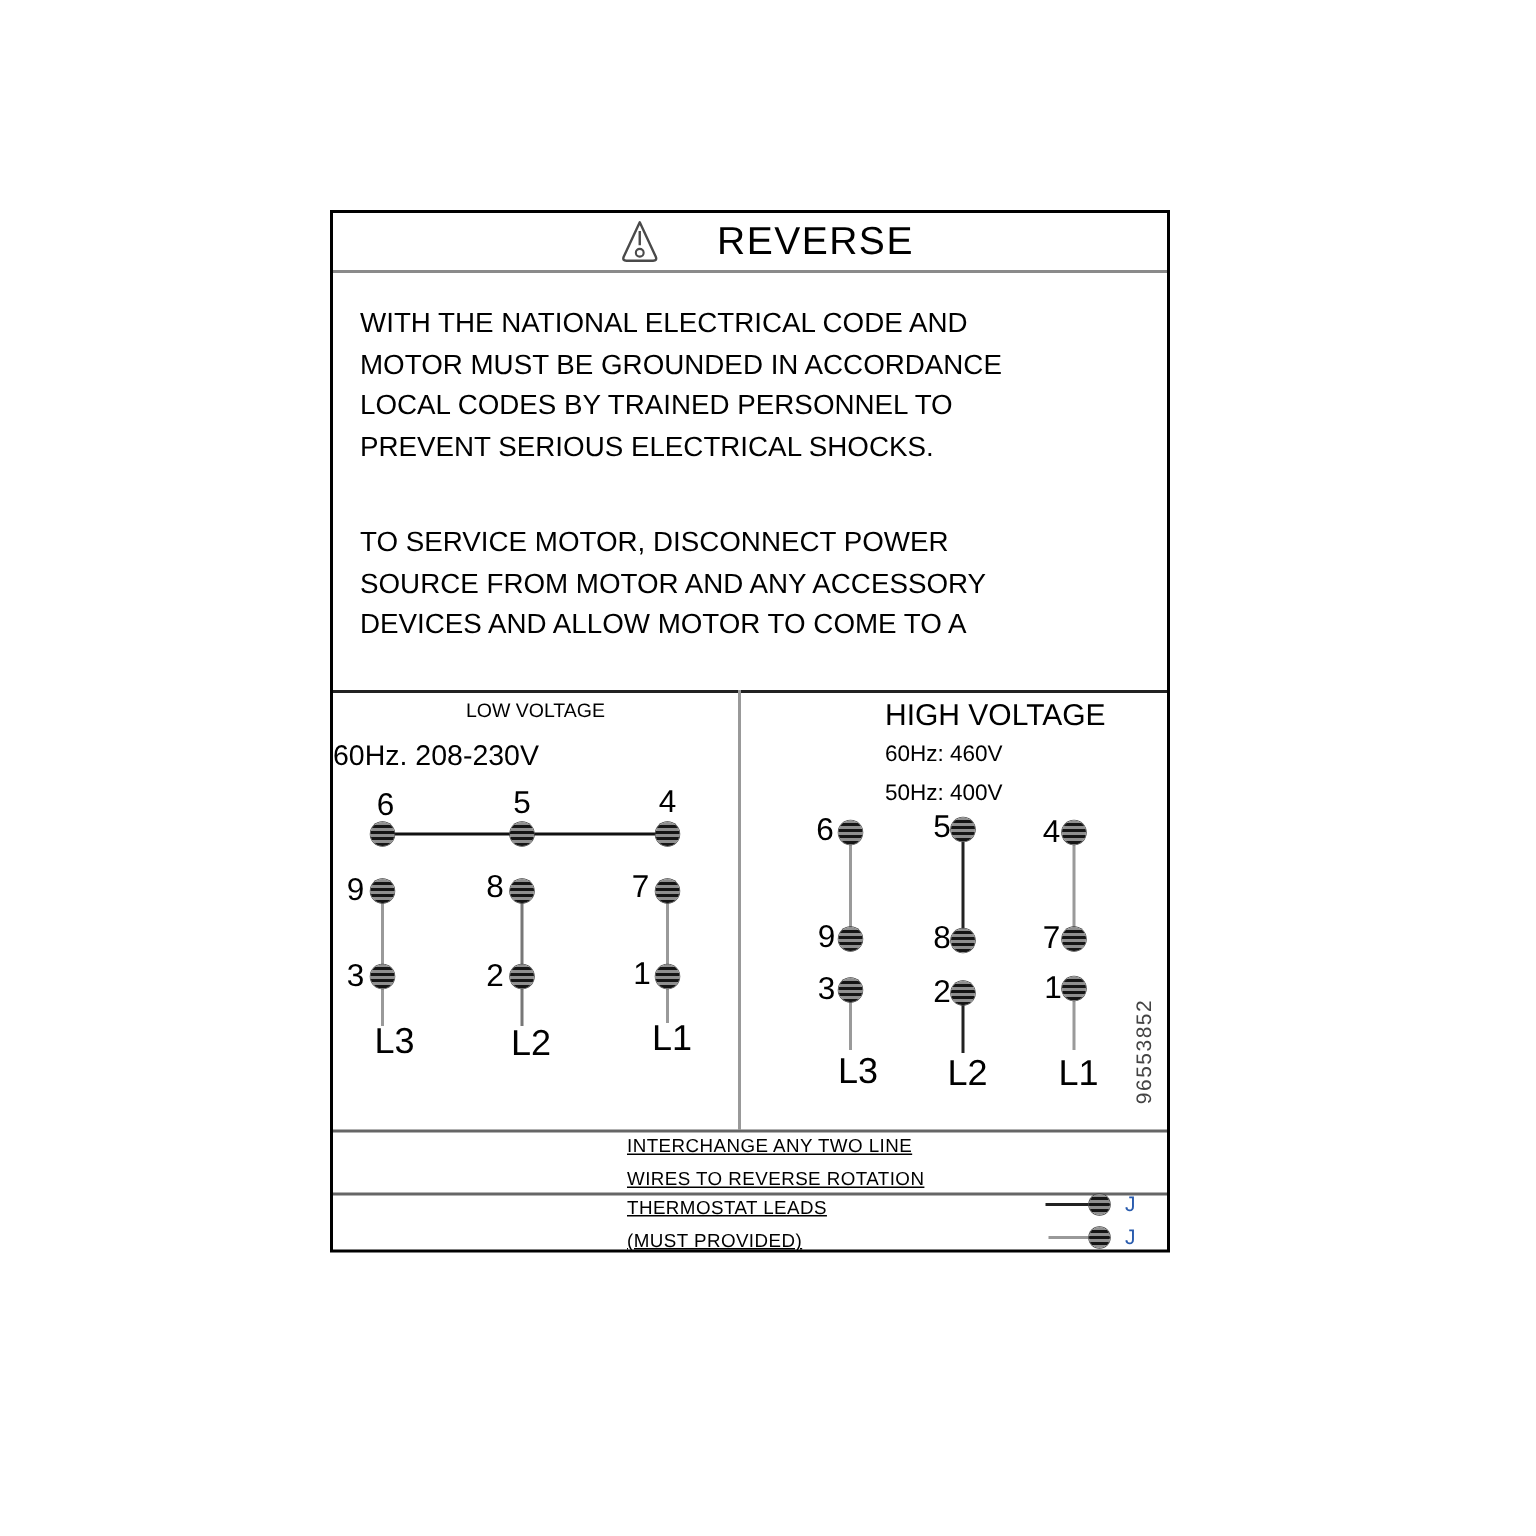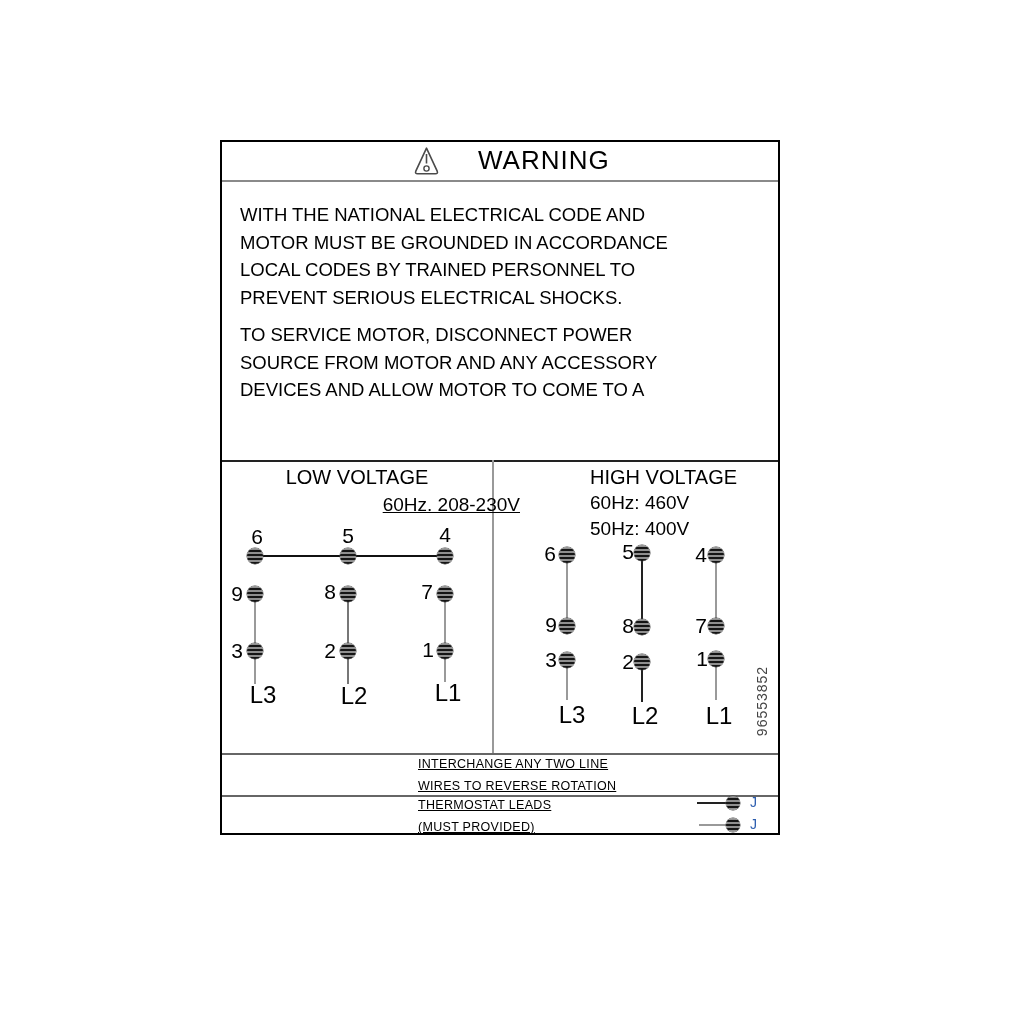--- a/index.html
+++ b/index.html
@@ -11,25 +11,25 @@
     position:absolute;left:220px;top:140px;width:560px;height:695px;
     border:2px solid #000;box-sizing:border-box;background:#fff;
   }
   .hr{position:absolute;left:0;width:556px;height:2px;background:#8a8a8a;}
   .hr.dark{background:#222;}
   .hr.mid{background:#666;}
   .vr{position:absolute;width:2px;background:#999;}
   .warn-title{position:absolute;left:256px;top:3px;font-size:26px;letter-spacing:1px;white-space:nowrap;}
   .tri{position:absolute;left:191px;top:4px;}
   .para{position:absolute;left:18px;font-size:18.5px;line-height:27.5px;white-space:nowrap;}
-  .lv-title{position:absolute;left:0;top:324px;width:270px;text-align:center;font-size:20px;}
-  .lv-sub{position:absolute;left:0;top:352px;width:298px;text-align:right;font-size:19px;text-decoration:underline;}
+  .lv-title{position:absolute;left:0;top:324px;width:270px;text-align:center;font-size:13px;}
+  .lv-sub{position:absolute;left:0;top:352px;width:298px;text-align:left;font-size:19px;}
   .hv-block{position:absolute;left:368px;top:322px;white-space:nowrap;}
   .hv-title{font-size:20px;line-height:26px;}
-  .hv-rate{font-size:19px;line-height:26px;}
+  .hv-rate{font-size:15px;line-height:26px;}
   .wire-h{position:absolute;height:2px;background:#111;}
   .wire-v{position:absolute;width:2px;}
   .c-gray{background:#9a9a9a;}
   .c-dim{background:#777;}
   .c-dark{background:#222;}
   .term{
     position:absolute;width:16px;height:16px;border-radius:50%;
     background:repeating-linear-gradient(to bottom,#8f8f8f 0 2px,#151515 2px 4px);
     box-shadow:0 0 0 0.5px #444;z-index:3;
   }
@@ -47,30 +47,30 @@
 <body>
 
 <div class="page">
   <div class="label-box">
 
     <svg class="tri" width="27" height="30" viewBox="0 0 27 30">
       <path d="M13.5 2.2 L24.2 25.2 Q25.2 27.8 22.4 27.8 L4.6 27.8 Q1.8 27.8 2.8 25.2 Z" fill="none" stroke="#4a4a4a" stroke-width="1.6" stroke-linejoin="round"></path>
       <line x1="13.5" y1="8" x2="13.5" y2="17.5" stroke="#4a4a4a" stroke-width="1.6"></line>
       <circle cx="13.5" cy="22.5" r="2.6" fill="none" stroke="#4a4a4a" stroke-width="1.4"></circle>
     </svg>
-    <div class="warn-title">WARNING</div>
+    <div class="warn-title">REVERSE</div>
     <div class="hr" style="top:38px"></div>
 
     <div class="para" style="top:59px">
       <div>WITH THE NATIONAL ELECTRICAL CODE AND</div>
       <div>MOTOR MUST BE GROUNDED IN ACCORDANCE</div>
       <div>LOCAL CODES BY TRAINED PERSONNEL TO</div>
       <div>PREVENT SERIOUS ELECTRICAL SHOCKS.</div>
     </div>
-    <div class="para" style="top:179px">
+    <div class="para" style="top:205px">
       <div>TO SERVICE MOTOR, DISCONNECT POWER</div>
       <div>SOURCE FROM MOTOR AND ANY ACCESSORY</div>
       <div>DEVICES AND ALLOW MOTOR TO COME TO A</div>
     </div>
     <div class="hr dark" style="top:318px"></div>
 
     <div class="vr" style="left:270px;top:318px;height:293px"></div>
 
     <div class="lv-title">LOW VOLTAGE</div>
     <div class="lv-sub">60Hz. 208-230V</div>

